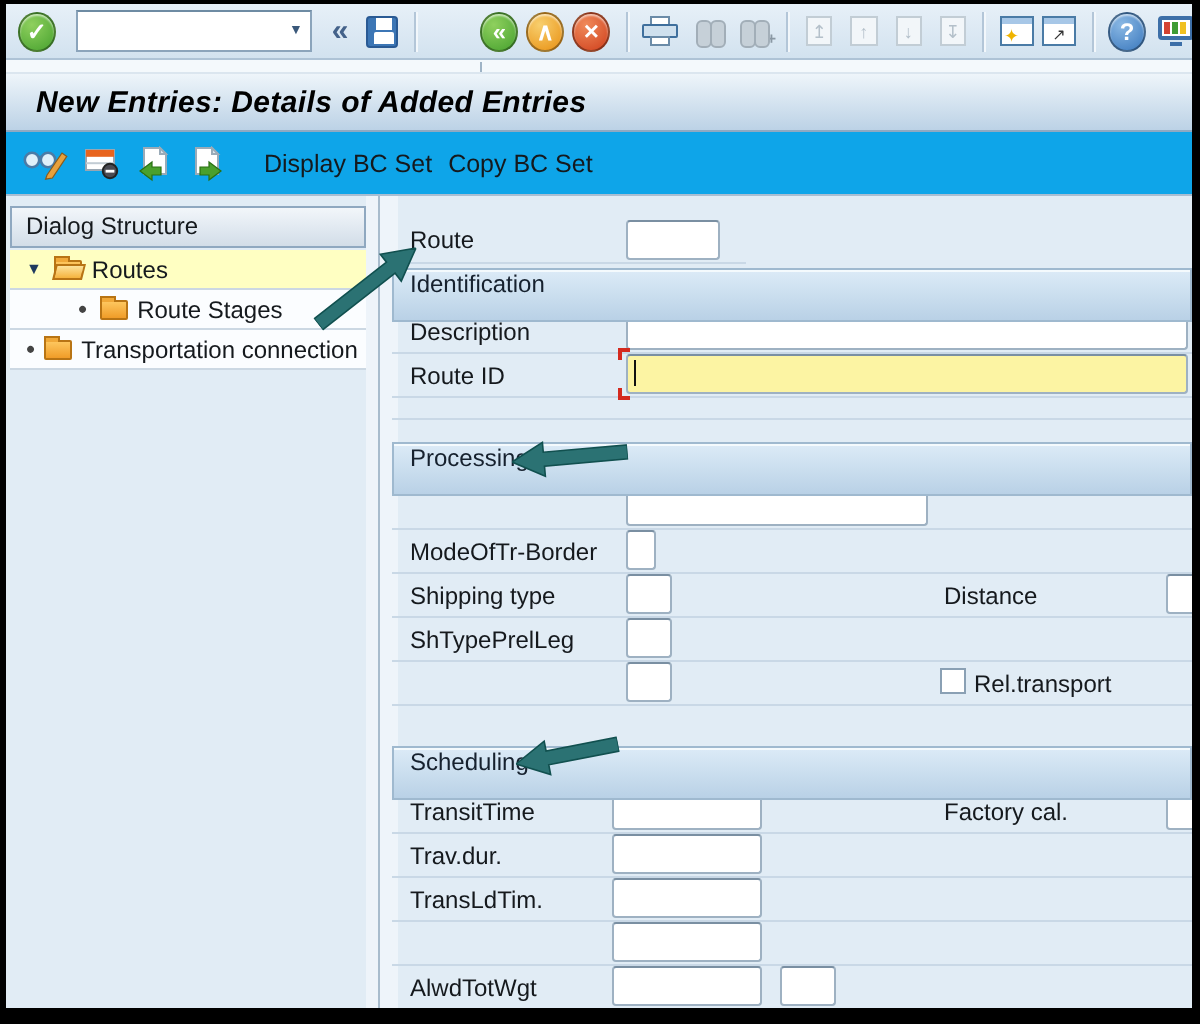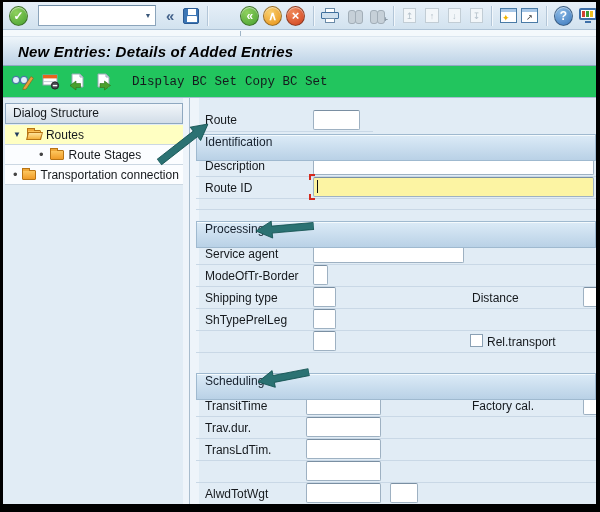--- a/index.html
+++ b/index.html
@@ -62,22 +62,22 @@
   
   .menu-strip{ position:absolute; left:3px; top:30px; right:4px; height:7px; background:#f4f9fc;
     border-bottom:1px solid #dbe6ef; }
   .menu-strip .tick{ position:absolute; left:237px; top:1px; width:1px; height:5px; background:#9fb4c6; }
   .titlebar{ position:absolute; left:3px; top:37px; right:4px; height:29px;
     background:linear-gradient(#eef5fa,#bcd2e6); border-bottom:1px solid #8fa9c2;
     display:flex; align-items:center; padding-left:15px; }
   .titlebar span{ font-size:15px; font-weight:bold; font-style:italic; color:#000; letter-spacing:.2px; }
 
   
-  .tb-app{ position:absolute; left:3px; top:66px; right:4px; height:32px; background:#22c55e;
-    border-bottom:1px solid #a9bed2; display:flex; align-items:center; padding-left:8px;font-family:Liberation Mono, monospace; }
+  .tb-app{ position:absolute; left:3px; top:66px; right:4px; height:32px; background:#0ea5e9;
+    border-bottom:1px solid #a9bed2; display:flex; align-items:center; padding-left:8px; }
   .tb-app svg{ display:block; cursor:default; }
   .tb-app .ticon{ margin-right:8px; }
   .txtbtn{ font-size:12.5px; color:#15191d; margin-left:12px; cursor:default; white-space:nowrap; }
 
   
   .content{ position:absolute; left:3px; top:98px; width:593px; height:406px; background:#e1ecf5; overflow:hidden; }
   .vdiv{ position:absolute; left:186px; top:0; width:1px; height:100%; background:#a8bccd; }
   .gapcol{ position:absolute; left:180px; top:0; width:16px; height:100%; background:#eef4fa; z-index:0; }
 
   
@@ -242,21 +242,20 @@
     <div class="hline" style="left:193px; top:78px; width:400px"></div>
     <span class="lbl" style="left:202px; top:81px">Route ID</span>
     <input class="inp req" style="left: 310px; top: 79px; width: 281px;" value="">
     <div class="fcorner fc-tl" style="left:306px; top:76px"></div>
     <div class="fcorner fc-bl" style="left:306px; top:96px"></div>
     <div class="cursorbar" style="left:314px; top:82px"></div>
     <div class="hline" style="left:193px; top:100px; width:400px"></div>
     <div class="hline" style="left:193px; top:111px; width:400px"></div>
 
     <div class="shead" style="top:123px">Processing</div>
-    <span class="lbl" style="left:202px; top:147px">Service agent</span>
     <input class="inp" style="left: 310px; top: 145px; width: 151px;" value="">
     <div class="hline" style="left:193px; top:166px; width:400px"></div>
     <span class="lbl" style="left:202px; top:169px">ModeOfTr-Border</span>
     <input class="inp" style="left: 310px; top: 167px; width: 15px; padding: 0px;" value="">
     <div class="hline" style="left:193px; top:188px; width:400px"></div>
     <span class="lbl" style="left:202px; top:191px">Shipping type</span>
     <input class="inp" style="left: 310px; top: 189px; width: 23px; padding: 0px;" value="">
     <span class="lbl" style="left:469px; top:191px">Distance</span>
     <input class="inp" style="left: 580px; top: 189px; width: 32px;" value="">
     <div class="hline" style="left:193px; top:210px; width:400px"></div>

